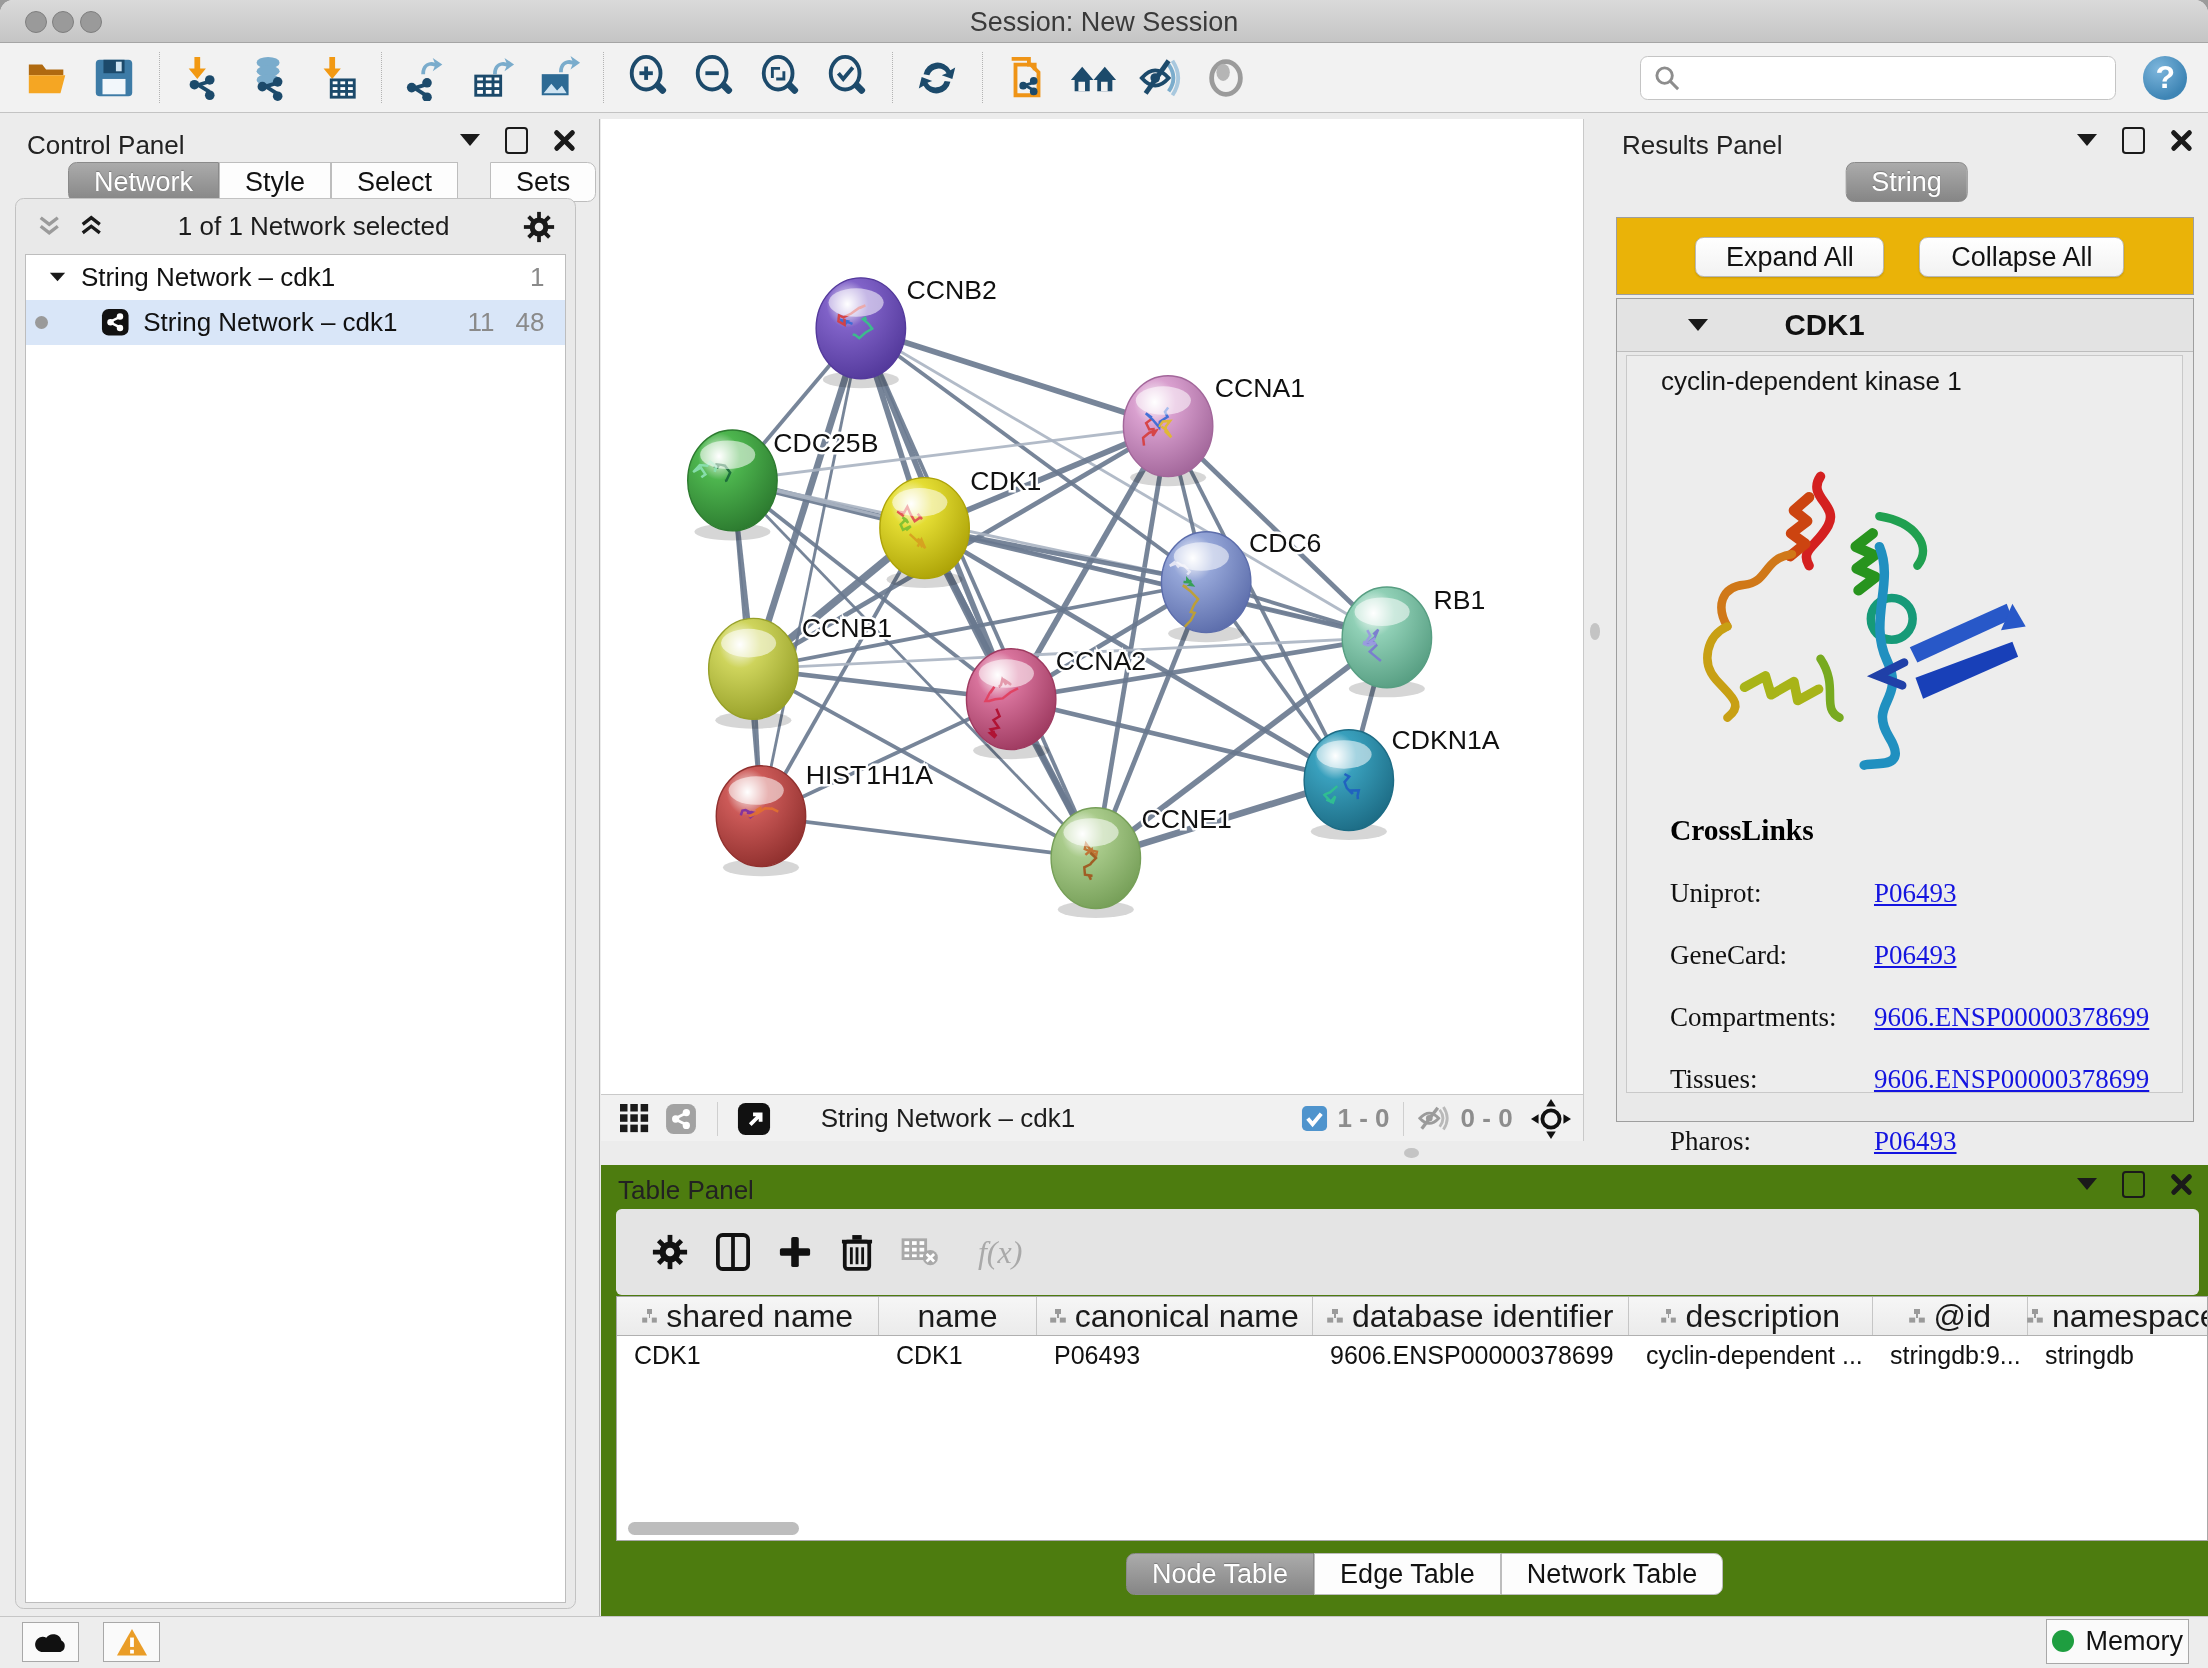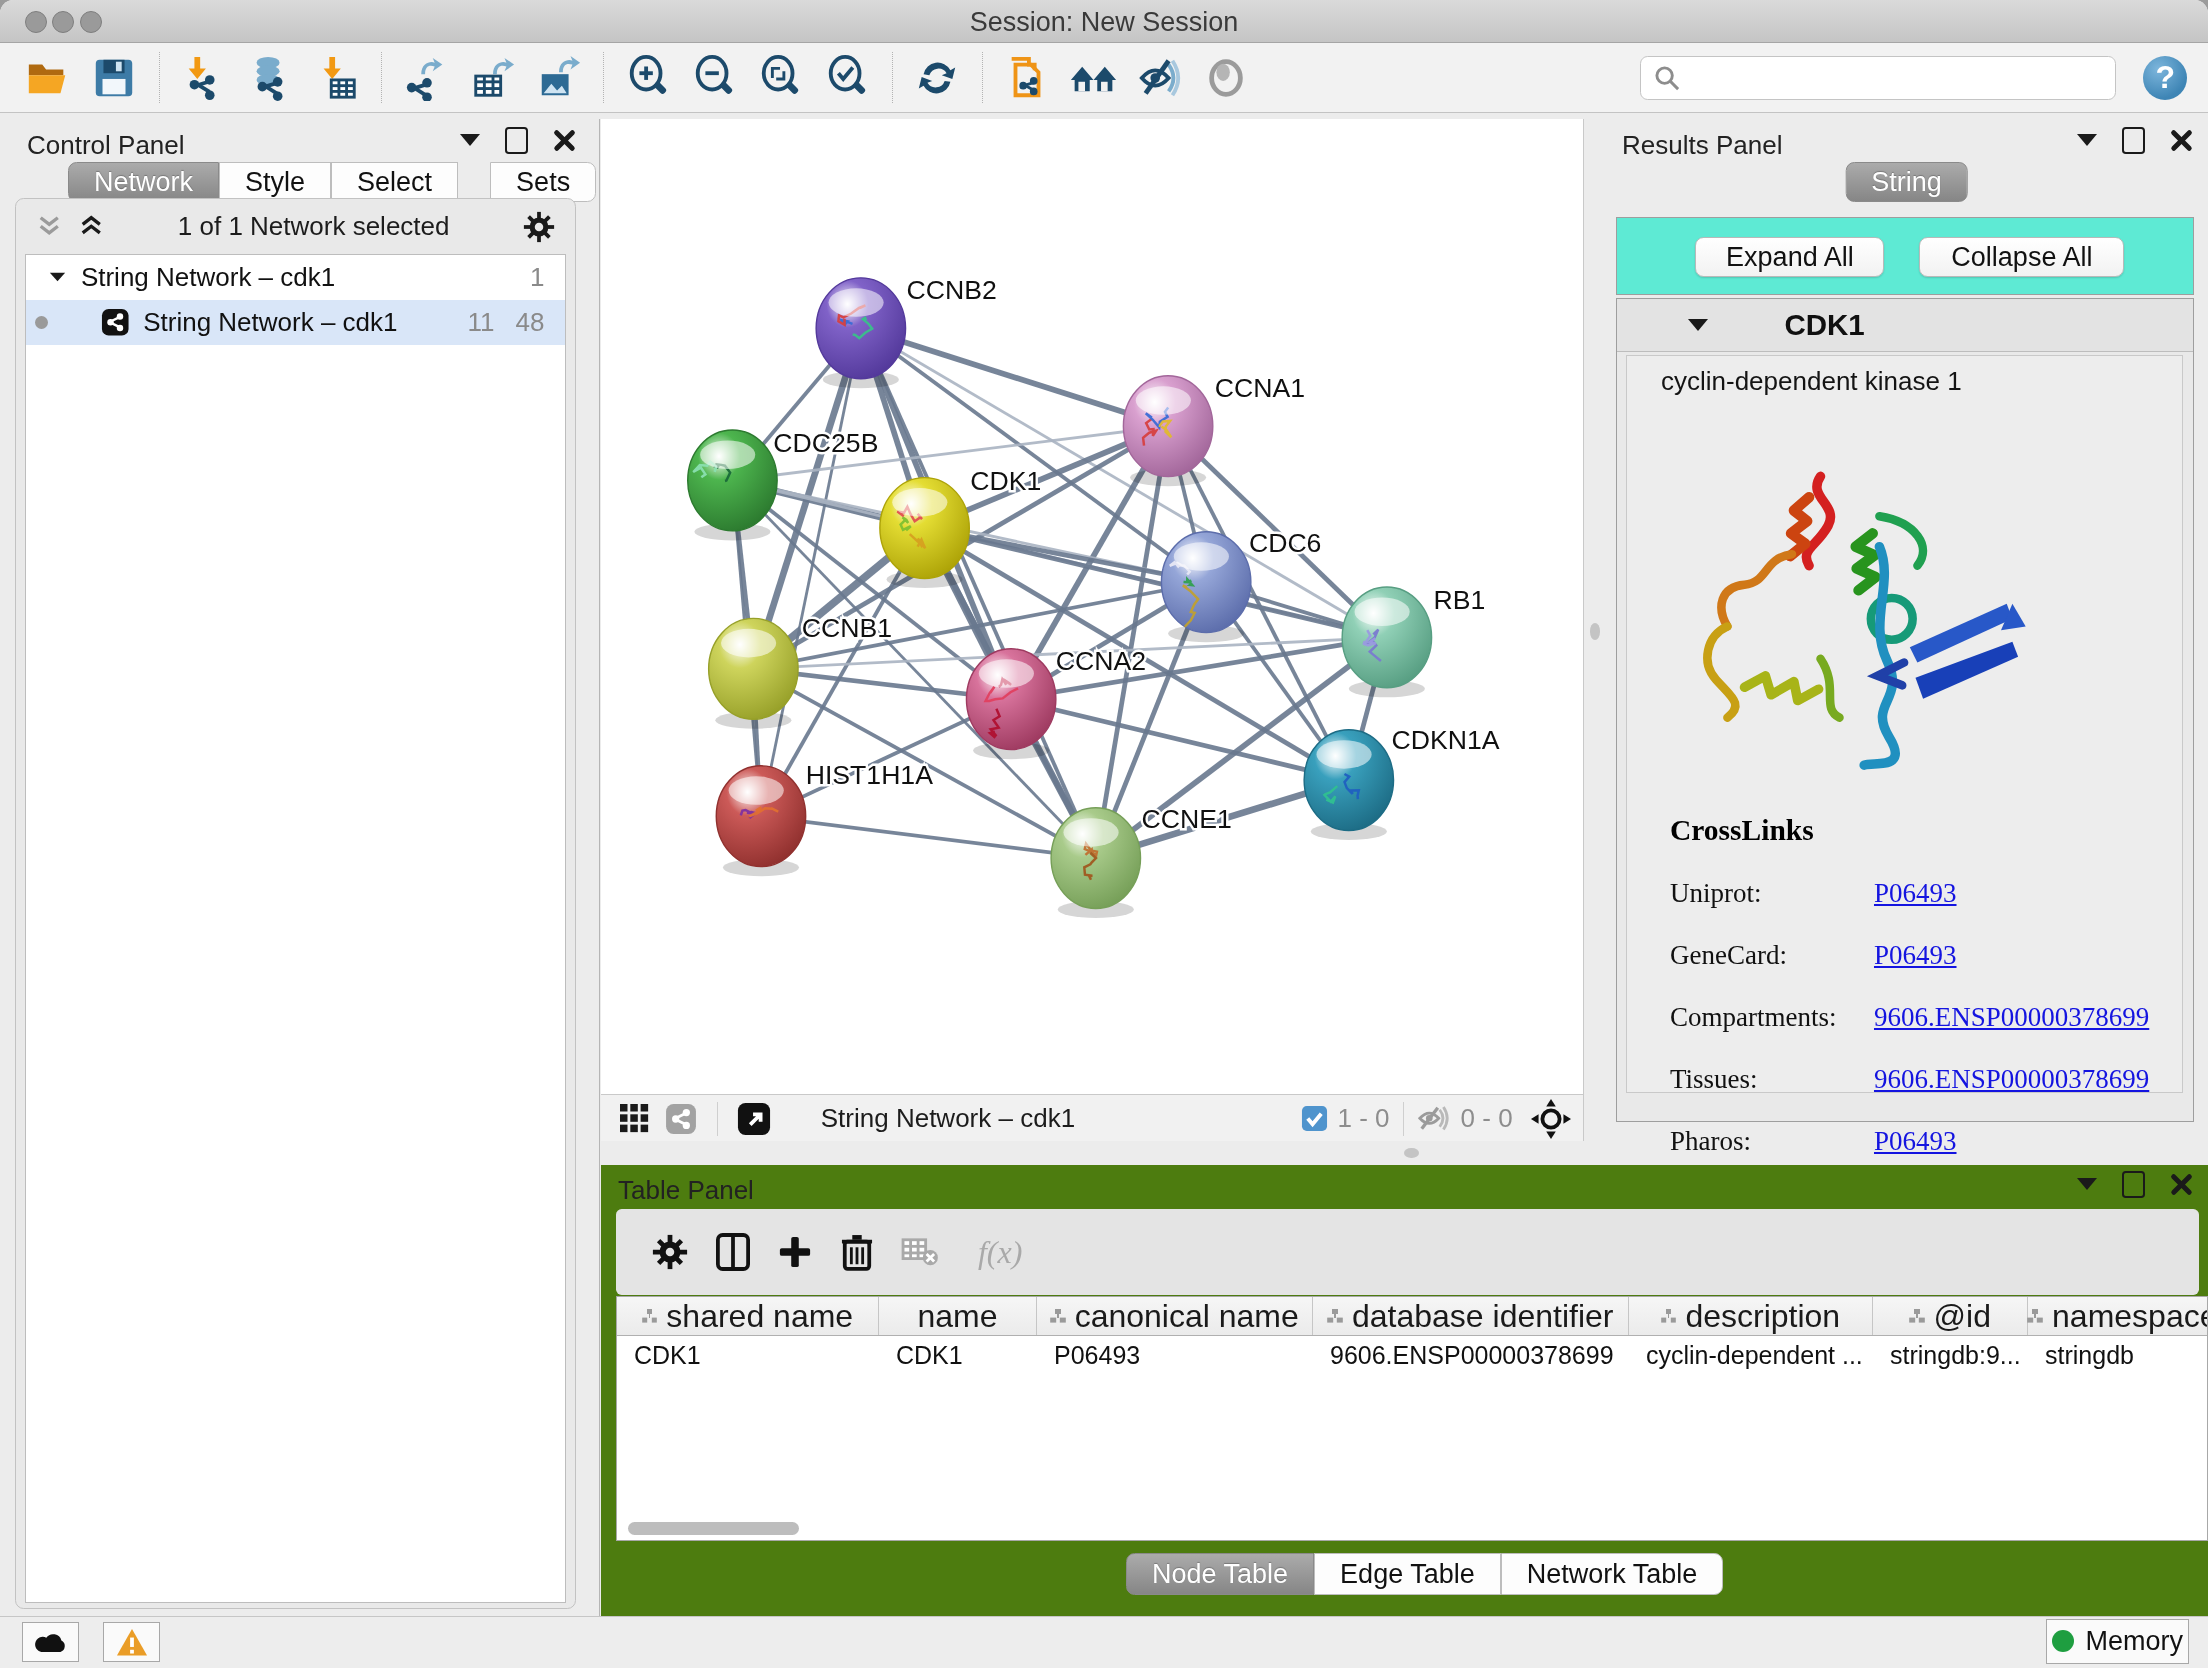--- a/index.html
+++ b/index.html
@@ -41,26 +41,26 @@
   .trow .num{color:#8a8a8a;margin-right:21px;}
   
   #canvas{position:absolute;left:601px;top:119px;width:982px;height:975px;background:#fff;}
   #vsplit{position:absolute;left:1583px;top:119px;width:23px;height:1022px;background:#ececec;border-left:1px solid #c9c9c9;border-right:1px solid #c9c9c9;}
   #vsplit .dot{position:absolute;left:5.7px;top:504px;width:10.5px;height:17px;border-radius:50%;background:#c4c4c4;}
   #netfooter{position:absolute;left:601px;top:1094px;width:982px;height:48px;background:#f1f1f1;border-top:1px solid #c9c9c9;display:flex;align-items:center;padding:0 11.4px;box-sizing:border-box;}
   #netfooter .fsep{width:0;height:34px;border-left:1px solid #cfcfcf;margin:0 13.3px;}
   #net-title{font-size:26px;color:#1c1c1c;margin-left:44px;}
   #hsplit{position:absolute;left:601px;top:1141px;width:1607px;height:24px;background:#ececec;}
   #hsplit .dot{position:absolute;left:803px;top:6.7px;width:15px;height:10.5px;border-radius:50%;background:#c4c4c4;}
-  .cnt{font-size:26px;color:#8d8d8d;margin-left:9.5px;}
+  .cnt{font-size:26px;color:#8d8d8d;margin-left:9.5px;font-weight:bold;}
   
   #rpanel{position:absolute;left:1605px;top:119px;width:603px;height:1022px;background:#ececec;}
   #rp-title{position:absolute;left:17px;top:11.4px;}
   #rp-tab{position:absolute;left:50%;transform:translateX(-50%);top:43px;border-radius:8.6px;}
-  #rp-box1{position:absolute;left:11.4px;top:98px;width:576px;height:76px;border:1.9px solid #9e9e9e;background:#5eead4;}
+  #rp-box1{position:absolute;left:11.4px;top:98px;width:576px;height:76px;border:1.9px solid #9e9e9e;background:#eab308;}
   .rbtn{position:absolute;top:19px;height:38px;background:linear-gradient(#ffffff,#f2f2f2);border:1px solid #b9b9b9;border-radius:8.6px;font-size:27px;color:#111;display:flex;align-items:center;justify-content:center;box-shadow:0 1px 1.9px rgba(0,0,0,.15);}
   #rp-box2{position:absolute;left:11.4px;top:179px;width:576px;height:822px;border:1.9px solid #9e9e9e;background:#e9e9e9;}
   #rp-sechead{position:absolute;left:0;top:0;width:100%;height:52px;background:#e3e3e3;border-bottom:1px solid #bdbdbd;display:flex;align-items:center;}
   #rp-sechead .tri-down{margin-left:71px;}
   #rp-gene{font-size:29.5px;font-weight:bold;color:#101010;margin-left:76px;}
   #rp-inner{position:absolute;left:8.6px;top:56px;width:555px;height:736px;background:#ededed;border:1px solid #c9c9c9;}
   #rp-desc{position:absolute;left:34px;top:9.5px;font-size:26px;color:#141414;}
   #protein{position:absolute;left:51px;top:103px;}
   #xlinks{position:absolute;left:43px;top:458px;font-family:"Liberation Serif",serif;}
   #xl-head{font-size:29.5px;font-weight:bold;color:#000;}

